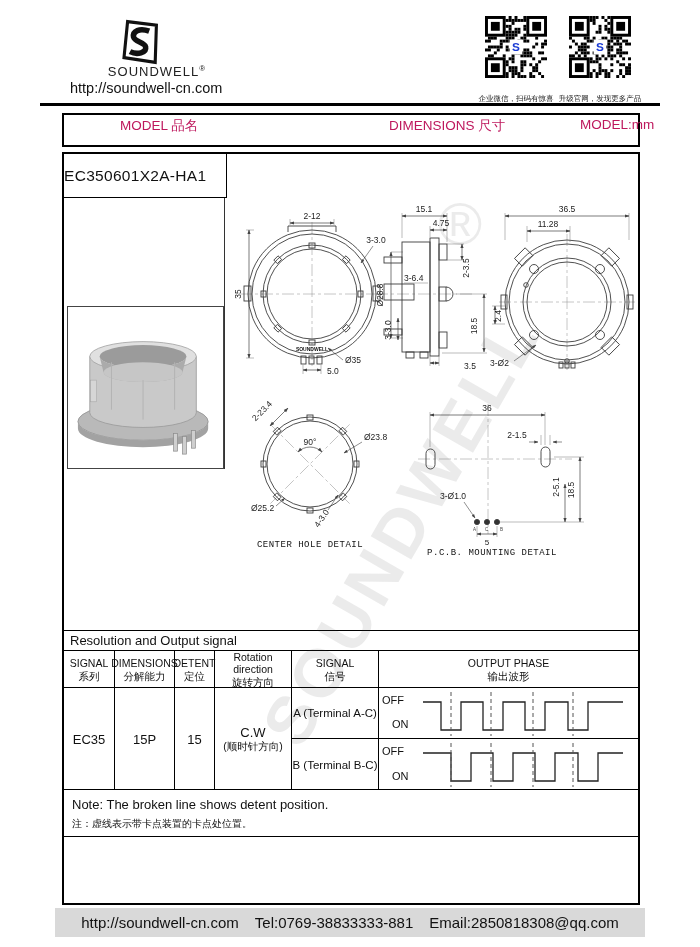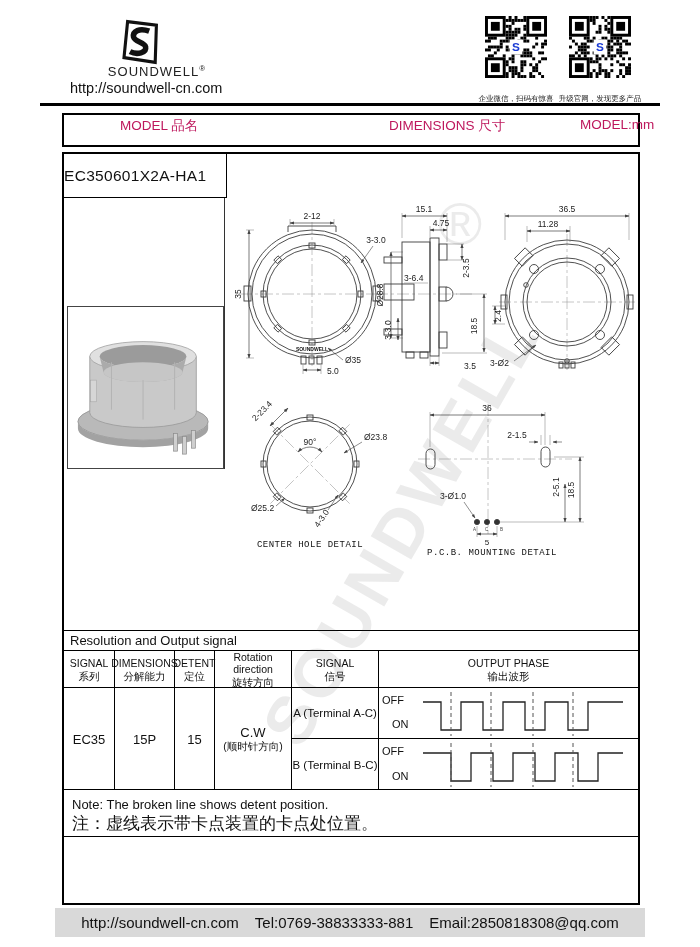--- a/index.html
+++ b/index.html
@@ -60,21 +60,21 @@
   .rot-cell{flex-direction:column;gap:0}
   .rot-cell .cn2{font-size:10.5px}
   .sig{border-right:1.5px solid #000;font-size:11.5px}
   .sig.a,.wavecell.a{border-bottom:1.5px solid #000}
   .wavecell{position:relative}
   .wv-off{position:absolute;left:3px;top:6px;font-size:11px}
   .wv-on{position:absolute;left:13px;bottom:8px;font-size:11px}
   .wavecell svg{position:absolute;left:44px;top:2px}
   .note-box{position:absolute;left:0;top:636px;width:100%;height:47px;border-bottom:1.5px solid #000;
             padding:5px 8px;line-height:19px}
-  .note-en{font-size:13px}.note-cn{font-size:17px}
+  .note-en{font-size:13px}.note-cn{font-size:10px}
   
   .footer-bar{position:absolute;left:55px;top:908px;width:590px;height:29px;background:#d9d9d9;
               display:flex;align-items:center;justify-content:center;gap:16px;font-size:15px;color:#111}
 </style>
 </head>
 <body>
 
 <div class="page">
 
   <svg class="logo-svg" viewBox="0 0 40 40">

